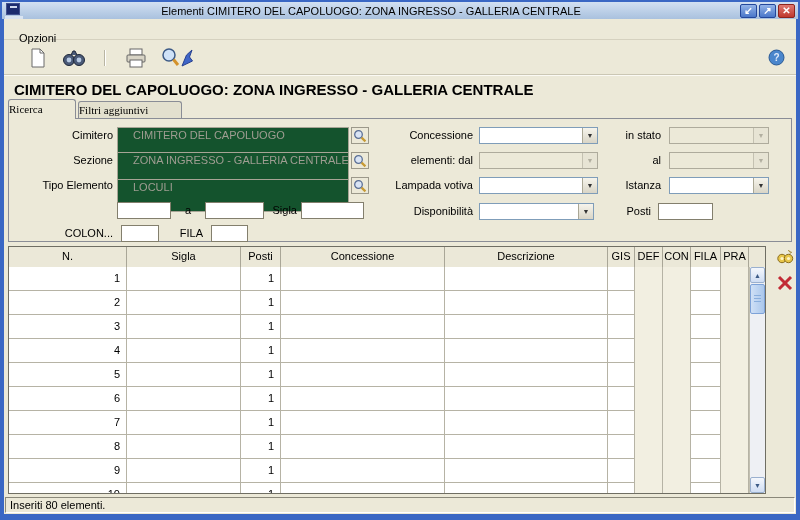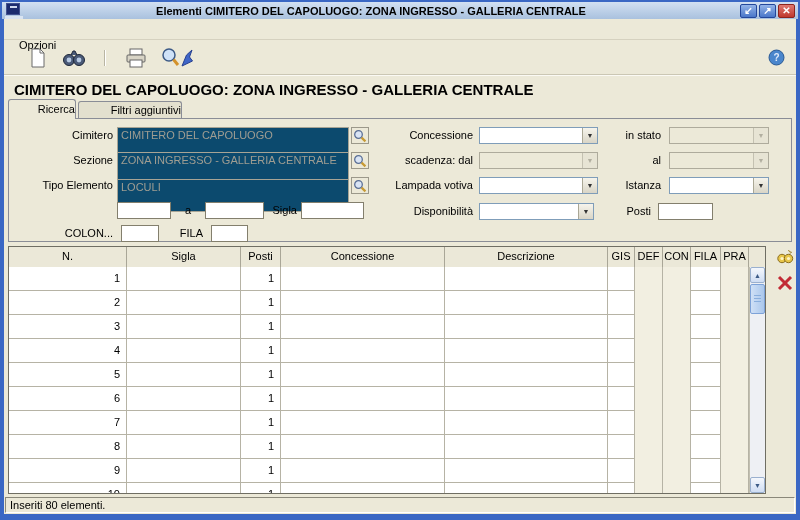--- a/index.html
+++ b/index.html
@@ -7,53 +7,53 @@
   .win{position:relative;width:800px;height:520px;background:#3a67c4;
        font-family:"Liberation Sans",sans-serif;font-size:11px;color:#000;overflow:hidden;}
 
   
   .titlebar{position:absolute;left:2px;top:2px;width:796px;height:17px;
             background:linear-gradient(#d2e0f2,#a9c1de);display:flex;align-items:center;}
   .app-logo{position:absolute;left:4px;top:1px;width:14px;height:12px;background:#1c2b6e;
             border:1px solid #41518f;}
   .app-logo span{position:absolute;left:3px;top:2px;width:7px;height:2px;background:#cfd8ee;}
   .logo-smudge{position:absolute;left:3px;top:14px;width:18px;height:3px;background:rgba(255,255,255,.55);}
-  .title-text{flex:1;text-align:center;font-weight:bold;font-size:11px;}
+  .title-text{flex:1;text-align:center;font-weight:normal;font-size:11px;}
   .winbtns{display:flex;gap:2px;margin-right:3px;}
   .winbtn{width:17px;height:14px;border-radius:2px;border:1px solid #23479b;
           background:linear-gradient(#93b3e8,#4a77c9);color:#fff;font-size:10px;font-weight:bold;
           display:flex;align-items:center;justify-content:center;line-height:1;cursor:default;}
   .winbtn.close{background:linear-gradient(#e07a72,#bf382f);border-color:#8d241d;}
 
   
   .content{position:absolute;left:4px;top:19px;width:792px;height:495px;background:#ece9d8;}
 
   .menubar{position:absolute;left:0;top:0;width:792px;height:21px;border-bottom:1px solid #d5d1bf;}
-  .menu-item{position:absolute;left:10px;top:0;height:37px;line-height:21px;padding:16px 5px;}
+  .menu-item{position:absolute;left:10px;top:0;height:37px;line-height:21px;padding:9px 5px;}
 
   .toolbar{position:absolute;left:0;top:22px;width:792px;height:34px;
            border-bottom:1px solid #cbc7b4;box-shadow:0 1px 0 #fbfaf4;}
   .tbtn{position:absolute;top:5px;width:24px;height:24px;display:flex;align-items:center;justify-content:center;}
   .tb-sep{position:absolute;left:100px;top:9px;width:1px;height:16px;background:#b9b5a3;box-shadow:1px 0 0 #fff;}
   .help-btn{position:absolute;left:764px;top:8px;width:17px;height:17px;}
 
   .section-title{position:absolute;left:10px;top:62px;font-weight:bold;font-size:15px;}
 
   
   .tab{position:absolute;border:1px solid #8a8d96;border-bottom:none;border-radius:3px 3px 0 0;
-       text-align:right;background:#e3e0ce;}
+       text-align:left;background:#e3e0ce;font-family:Liberation Serif, serif;}
   .tab.active{left:4px;top:80px;width:68px;height:20px;line-height:19px;background:#ece9d8;z-index:3;}
   .tab.inactive{left:74px;top:82px;width:104px;height:18px;line-height:17px;z-index:1;}
   .panel{position:absolute;left:4px;top:99px;width:784px;height:124px;border:1px solid #8a8d96;
          background:#ece9d8;z-index:2;}
 
   
   .flabel{position:absolute;height:17px;line-height:17px;text-align:right;white-space:nowrap;}
-  .dis-input{position:absolute;height:33px;border:1px solid #a7a495;background:#0c4a6e;
-             color:#9f9d92;line-height:15px;padding:0 3px;overflow:hidden;white-space:nowrap;}
+  .dis-input{position:absolute;height:33px;border:1px solid #a7a495;background:#14532d;
+             color:#9f9d92;line-height:15px;padding:0 15px;overflow:hidden;white-space:nowrap;}
   .txt-input{position:absolute;height:17px;border:1px solid #837f6d;background:#fff;padding:0 3px;}
   .lookup-btn{position:absolute;width:18px;height:17px;border:1px solid #9b988a;background:#ece9d8;
               display:flex;align-items:center;justify-content:center;}
   .combo{position:absolute;height:17px;border:1px solid #7f9db9;background:#fff;}
   .combo .arrow{position:absolute;right:0;top:0;width:15px;height:15px;background:linear-gradient(#f6f4ec,#d9d5c6);
                 border-left:1px solid #aaa795;display:flex;align-items:center;justify-content:center;
                 font-size:7px;color:#333;}
   .combo.disabled{background:#ece9d8;border-color:#aeab9c;}
   .combo.disabled .arrow{background:#e7e4d4;color:#b2afa0;border-left-color:#c4c1b1;}
 
@@ -200,21 +200,21 @@
 
       <div class="flabel" style="left:344px;top:8px;width:120px">Concessione</div>
       <div class="combo" style="left:470px;top:8px;width:119px">
           <span class="arrow">▼</span>
         </div>
       <div class="flabel" style="left:560px;top:8px;width:92px">in stato</div>
       <div class="combo disabled" style="left:660px;top:8px;width:100px">
           <span class="arrow">▼</span>
         </div>
 
-      <div class="flabel" style="left:344px;top:33px;width:120px">scadenza: dal</div>
+      <div class="flabel" style="left:344px;top:33px;width:120px">elementi: dal</div>
       <div class="combo disabled" style="left:470px;top:33px;width:119px">
           <span class="arrow">▼</span>
         </div>
       <div class="flabel" style="left:560px;top:33px;width:92px">al</div>
       <div class="combo disabled" style="left:660px;top:33px;width:100px">
           <span class="arrow">▼</span>
         </div>
 
       <div class="flabel" style="left:344px;top:58px;width:120px">Lampada votiva</div>
       <div class="combo" style="left:470px;top:58px;width:119px">

